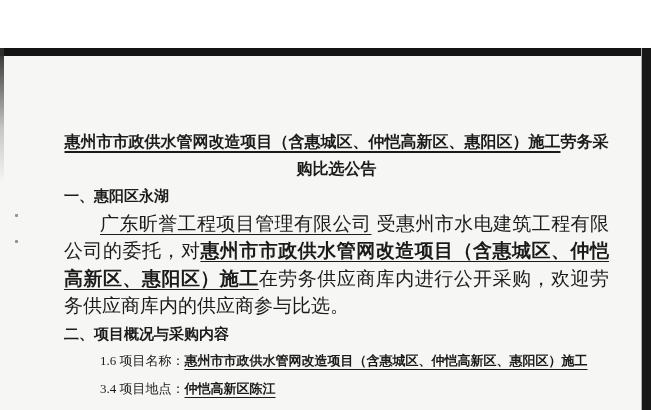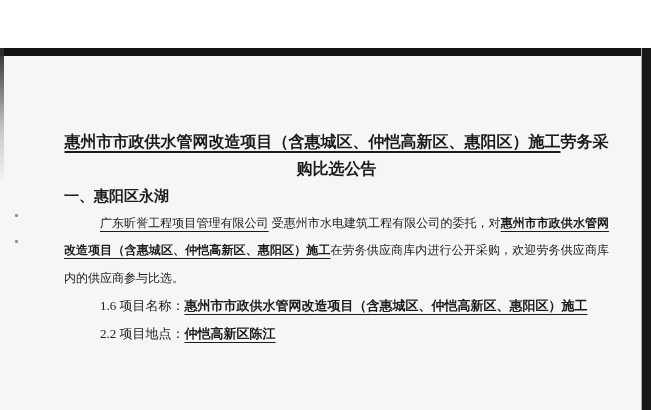--- a/index.html
+++ b/index.html
@@ -45,21 +45,21 @@
   .title .u {
     text-decoration: underline;
     text-decoration-thickness: 1.5px;
     text-underline-offset: 4px;
   }
   .heading {
     font-family: "Liberation Sans", "DejaVu Sans", sans-serif;
     font-size: 15px; line-height: 27.5px; font-weight: 700;
   }
   .para {
-    font-size: 12px; line-height: 27.5px;
+    font-size: 19px; line-height: 27.5px;
     text-indent: 36px;
     text-align: justify;
   }
   .item {
     font-size: 13px; line-height: 27.5px;
     text-indent: 36px;
     text-align: justify;
   }
   .seg.underline {
     text-decoration: underline;
@@ -85,21 +85,22 @@
 
   <div class="page">
     <div class="content">
 
       <div class="title"><span class="u">惠州市市政供水管网改造项目（含惠城区、仲恺高新区、惠阳区）施工</span><span>劳务采购比选公告</span></div>
 
       <div class="heading">一、惠阳区永湖</div>
 
       <div class="para"><span class="seg underline">广东昕誉工程项目管理有限公司</span><span class="seg normal"> 受惠州市水电建筑工程有限公司的委托，对</span><span class="seg bold-underline">惠州市市政供水管网改造项目（含惠城区、仲恺高新区、惠阳区）施工</span><span class="seg normal">在劳务供应商库内进行公开采购，欢迎劳务供应商库内的供应商参与比选。</span></div>
 
+      <div class="heading">二、项目概况与采购内容</div>
 
       <div>
           <div class="item"><span class="seg normal">1.6 项目名称：</span><span class="seg bold-underline">惠州市市政供水管网改造项目（含惠城区、仲恺高新区、惠阳区）施工</span></div>
-          <div class="item"><span class="seg normal">2.2 项目地点：</span><span class="seg bold-underline">仲恺高新区陈江</span></div>
+          <div class="item"><span class="seg normal">3.4 项目地点：</span><span class="seg bold-underline">仲恺高新区陈江</span></div>
         </div>
 
     </div>
   </div>
 </div>
 
 </body></html>

